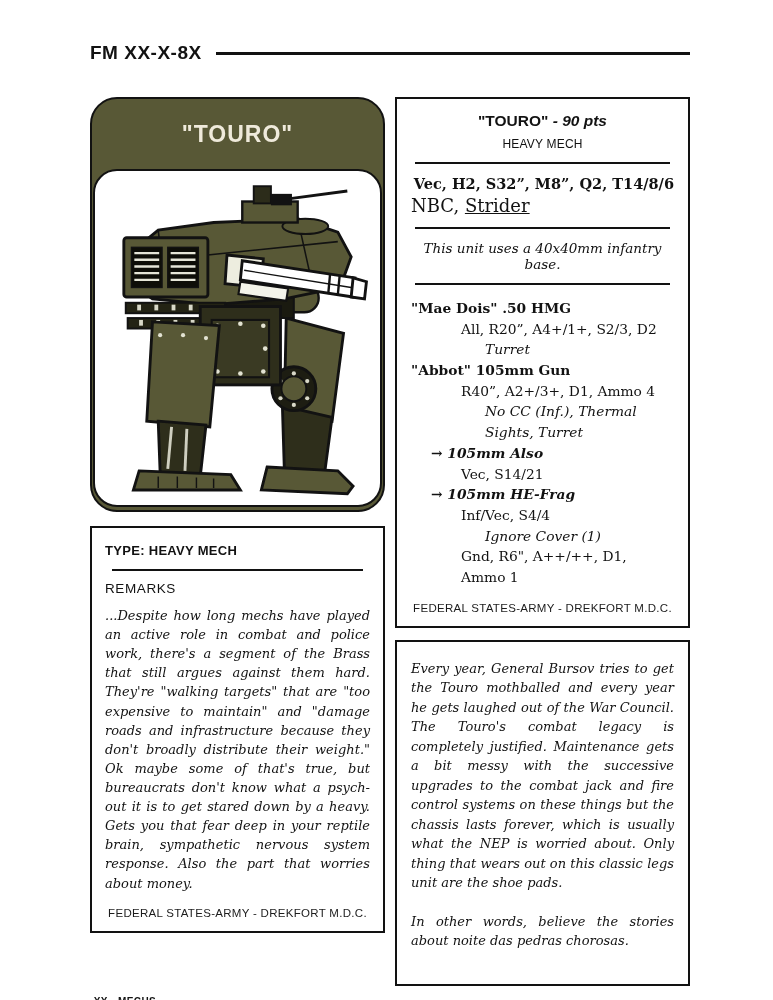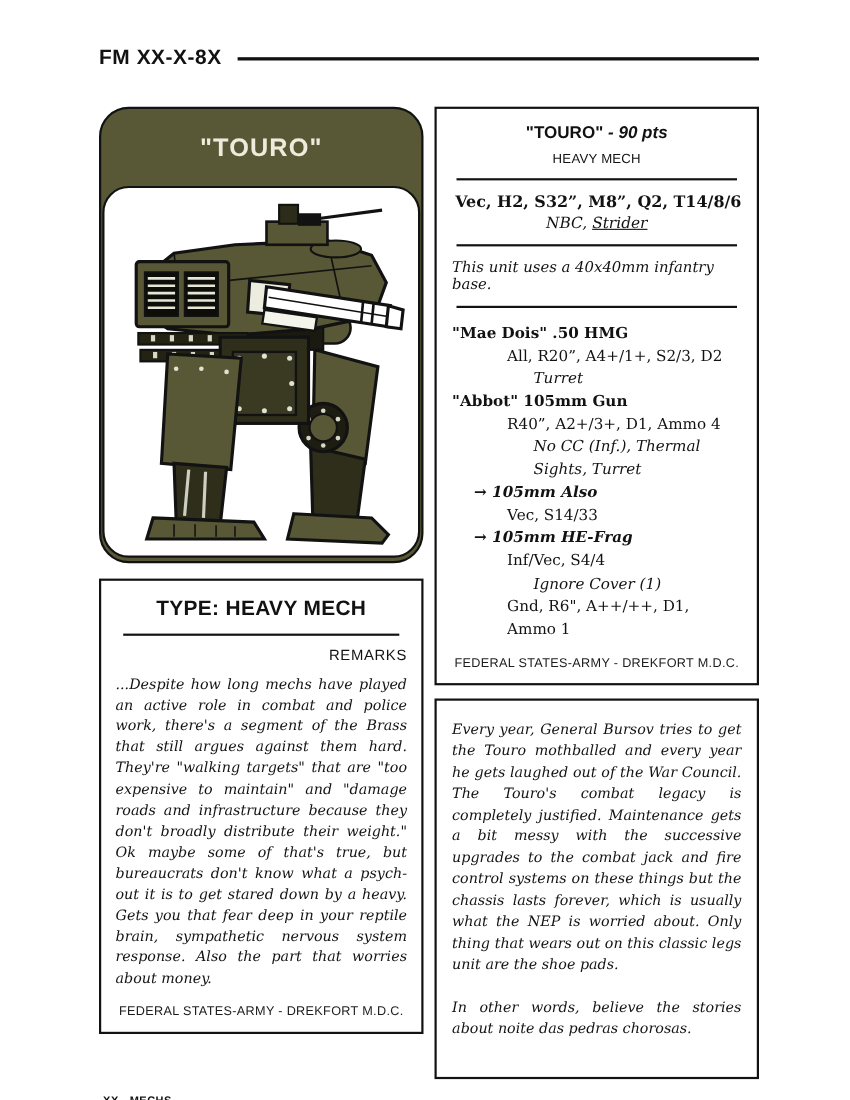--- a/index.html
+++ b/index.html
@@ -25,37 +25,37 @@
   .unit-card-title{font-size:23px; font-weight:700; letter-spacing:1px; color:var(--cream);}
   .art-panel{background:var(--paper); border:2.5px solid var(--ink); border-radius:24px; margin:0 1px 1px; height:338px; padding:6px 4px 2px;}
   .art-panel svg{width:100%; height:100%; display:block;}
 
   
   .box{border:2.5px solid var(--ink); background:var(--paper); display:flex; flex-direction:column;}
   .inner-rule{height:2px; background:var(--ink);}
 
   
   .type-box{margin-top:14px; min-height:352px; padding:15px 13px 12px;}
-  .type-label{text-align:center; font-weight:700; font-size:19px; letter-spacing:.3px;}
+  .type-label{text-align:left; font-weight:700; font-size:13px; letter-spacing:.3px;}
   .type-box .inner-rule{margin:11px 7px 10px;}
-  .remarks-label{text-align:right; font-size:13.5px; letter-spacing:.6px;}
+  .remarks-label{text-align:left; font-size:13.5px; letter-spacing:.6px;}
   .remarks-text{margin-top:10px; font-family:"DejaVu Serif", serif; font-style:italic; font-size:13px; line-height:1.47; text-align:justify;}
   .org-line{margin-top:auto; padding-top:14px; text-align:center; font-size:11.5px; letter-spacing:.3px; color:#1c1c1c;}
 
   
   .stat-card{min-height:473px; padding:13px 14px 12px;}
   .stat-head{text-align:center;}
   .stat-title{font-size:15.5px; font-weight:700;}
   .stat-title .pts{font-style:italic;}
   .stat-class{font-size:12px; margin-top:7px; letter-spacing:.2px;}
   .stat-card .inner-rule{margin:11px 4px;}
   .statline{font-family:"DejaVu Serif", serif; font-weight:700; font-size:14.5px; text-align:right;}
-  .traits-line{font-family:"DejaVu Serif", serif; font-style:italic; font-size:14px; text-align:center; margin-top:3px;}
+  .traits-line{font-family:"DejaVu Serif", serif; font-size:18px; margin-top:3px;}
   .traits-line .u{text-decoration:underline;}
-  .base-note{font-family:"DejaVu Serif", serif; font-style:italic; font-size:13.5px; }
+  .base-note{font-family:"DejaVu Serif", serif; font-style:italic; font-size:13.5px; text-align:center;}
   .weapons{font-family:"DejaVu Serif", serif; font-size:13.8px; line-height:1.5; text-align:left; margin-top:2px;}
   .wpn-name{font-weight:700;}
   .wpn-stat{margin-left:50px;}
   .wpn-special{margin-left:74px; font-style:italic;}
   .wpn-ammo{margin-left:20px; font-weight:700; font-style:italic;}
 
   
   .flavor-box{margin-top:12px; min-height:314px; padding:17px 14px 14px; font-family:"DejaVu Serif", serif; font-style:italic; font-size:13px; line-height:1.5; text-align:justify;}
   .flavor-box p{margin-bottom:19px;}
 
@@ -207,21 +207,21 @@
         <div class="base-note">This unit uses a 40x40mm infantry base.</div>
         <div class="inner-rule"></div>
         <div class="weapons">
             <div class="wpn-name">"Mae Dois" .50 HMG</div>
             <div class="wpn-stat">All, R20”, A4+/1+, S2/3, D2</div>
             <div class="wpn-special">Turret</div>
             <div class="wpn-name">"Abbot" 105mm Gun</div>
             <div class="wpn-stat">R40”, A2+/3+, D1, Ammo 4</div>
             <div class="wpn-special">No CC (Inf.), Thermal Sights, Turret</div>
             <div class="wpn-ammo">→ 105mm Also</div>
-            <div class="wpn-stat">Vec, S14/33</div>
+            <div class="wpn-stat">Vec, S14/21</div>
             <div class="wpn-ammo">→ 105mm HE-Frag</div>
             <div class="wpn-stat">Inf/Vec, S4/4</div>
             <div class="wpn-special">Ignore Cover (1)</div>
             <div class="wpn-stat">Gnd, R6", A++/++, D1, Ammo 1</div>
           </div>
         <div class="org-line">FEDERAL STATES-ARMY - DREKFORT M.D.C.</div>
       </div>
 
       <div class="box flavor-box">
         <p>Every year, General Bursov tries to get the Touro mothballed and every year he gets laughed out of the War Council. The Touro's combat legacy is completely justified. Maintenance gets a bit messy with the successive upgrades to the combat jack and fire control systems on these things but the chassis lasts forever, which is usually what the NEP is worried about. Only thing that wears out on this classic legs unit are the shoe pads.</p>

